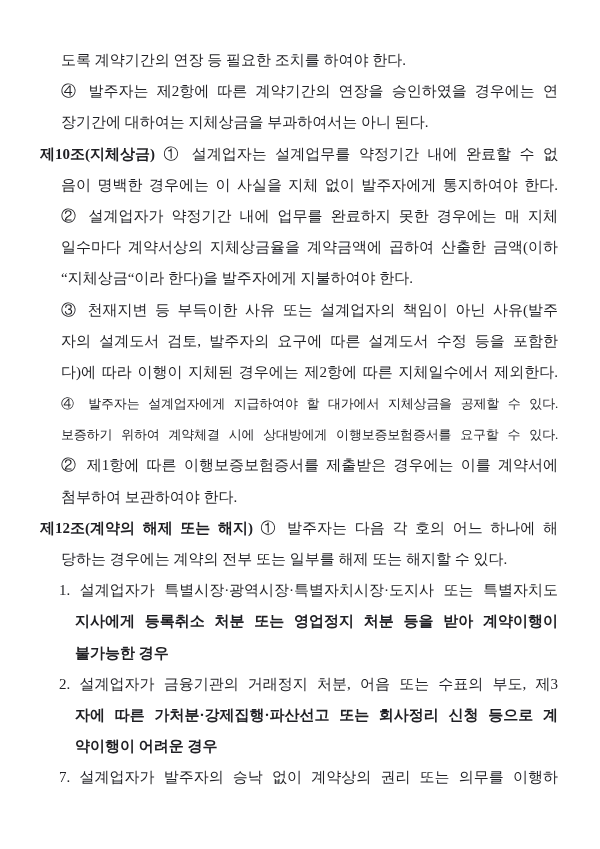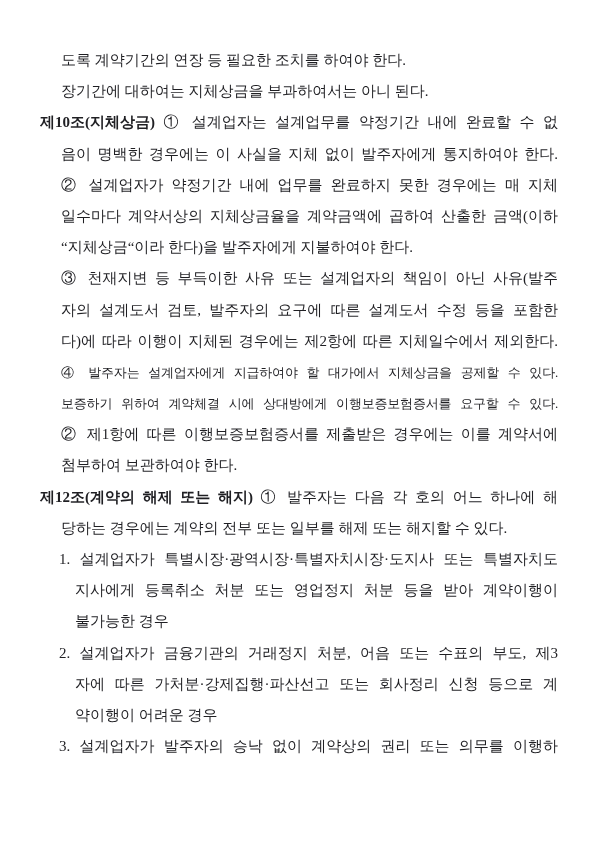--- a/index.html
+++ b/index.html
@@ -21,36 +21,37 @@
     height: 31.2px;
     line-height: 31.2px;
     overflow: hidden;
     white-space: normal;
   }
   .line b { font-weight: bold; }
   
   .ind-article   { margin-left: 0; }
   .ind-body      { margin-left: 21px; }
   .ind-item      { margin-left: 19px; }
-  .ind-item-body { margin-left: 35px; }
+  .ind-item-body { margin-left: 35px; font-weight: bold; }
   
   .al-fill {
     text-align: justify;
     text-align-last: justify;
     text-justify: inter-word;
   }
   .al-left { text-align: left; }
   
   .tight { font-size: 13px; letter-spacing: -0.2px; }
 </style>
 </head>
 <body>
 
 <div class="page" style="background: rgb(255, 255, 255); color: rgb(31, 31, 35);">
     <div class="line ind-body al-left"><span>도록 계약기간의 연장 등 필요한 조치를 하여야 한다.</span></div>
+    <div class="line ind-body al-fill"><span>④ 발주자는 제2항에 따른 계약기간의 연장을 승인하였을 경우에는 연</span></div>
     <div class="line ind-body al-left"><span>장기간에 대하여는 지체상금을 부과하여서는 아니 된다.</span></div>
     <div class="line ind-article al-fill"><b>제10조(지체상금)</b><span> ① 설계업자는 설계업무를 약정기간 내에 완료할 수 없</span></div>
     <div class="line ind-body al-fill"><span>음이 명백한 경우에는 이 사실을 지체 없이 발주자에게 통지하여야 한다.</span></div>
     <div class="line ind-body al-fill"><span>② 설계업자가 약정기간 내에 업무를 완료하지 못한 경우에는 매 지체</span></div>
     <div class="line ind-body al-fill"><span>일수마다 계약서상의 지체상금율을 계약금액에 곱하여 산출한 금액(이하</span></div>
     <div class="line ind-body al-left"><span>“지체상금“이라 한다)을 발주자에게 지불하여야 한다.</span></div>
     <div class="line ind-body al-fill"><span>③ 천재지변 등 부득이한 사유 또는 설계업자의 책임이 아닌 사유(발주</span></div>
     <div class="line ind-body al-fill"><span>자의 설계도서 검토, 발주자의 요구에 따른 설계도서 수정 등을 포함한</span></div>
     <div class="line ind-body al-fill"><span>다)에 따라 이행이 지체된 경우에는 제2항에 따른 지체일수에서 제외한다.</span></div>
     <div class="line ind-body al-fill tight"><span>④ 발주자는 설계업자에게 지급하여야 할 대가에서 지체상금을 공제할 수 있다.</span></div>
@@ -58,14 +59,14 @@
     <div class="line ind-body al-fill"><span>② 제1항에 따른 이행보증보험증서를 제출받은 경우에는 이를 계약서에</span></div>
     <div class="line ind-body al-left"><span>첨부하여 보관하여야 한다.</span></div>
     <div class="line ind-article al-fill"><b>제12조(계약의 해제 또는 해지)</b><span> ① 발주자는 다음 각 호의 어느 하나에 해</span></div>
     <div class="line ind-body al-left"><span>당하는 경우에는 계약의 전부 또는 일부를 해제 또는 해지할 수 있다.</span></div>
     <div class="line ind-item al-fill"><span>1. 설계업자가 특별시장·광역시장·특별자치시장·도지사 또는 특별자치도</span></div>
     <div class="line ind-item-body al-fill"><span>지사에게 등록취소 처분 또는 영업정지 처분 등을 받아 계약이행이</span></div>
     <div class="line ind-item-body al-left"><span>불가능한 경우</span></div>
     <div class="line ind-item al-fill"><span>2. 설계업자가 금융기관의 거래정지 처분, 어음 또는 수표의 부도, 제3</span></div>
     <div class="line ind-item-body al-fill"><span>자에 따른 가처분·강제집행·파산선고 또는 회사정리 신청 등으로 계</span></div>
     <div class="line ind-item-body al-left"><span>약이행이 어려운 경우</span></div>
-    <div class="line ind-item al-fill"><span>3. 설계업자가 발주자의 승낙 없이 계약상의 권리 또는 의무를 이행하</span></div>
+    <div class="line ind-item al-fill"><span>7. 설계업자가 발주자의 승낙 없이 계약상의 권리 또는 의무를 이행하</span></div>
   </div>
 
 </body></html>

